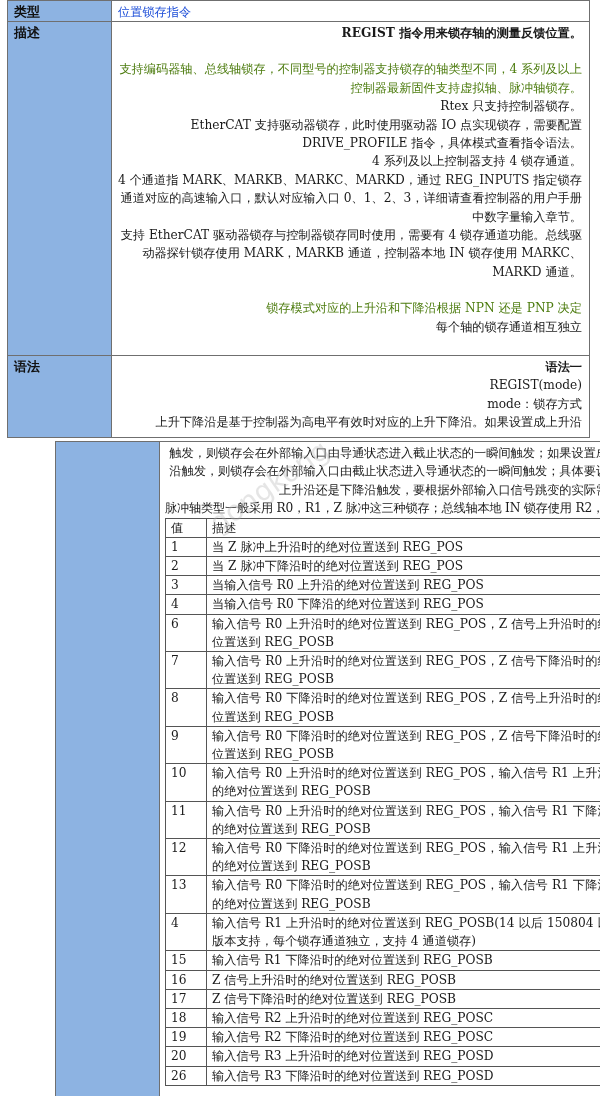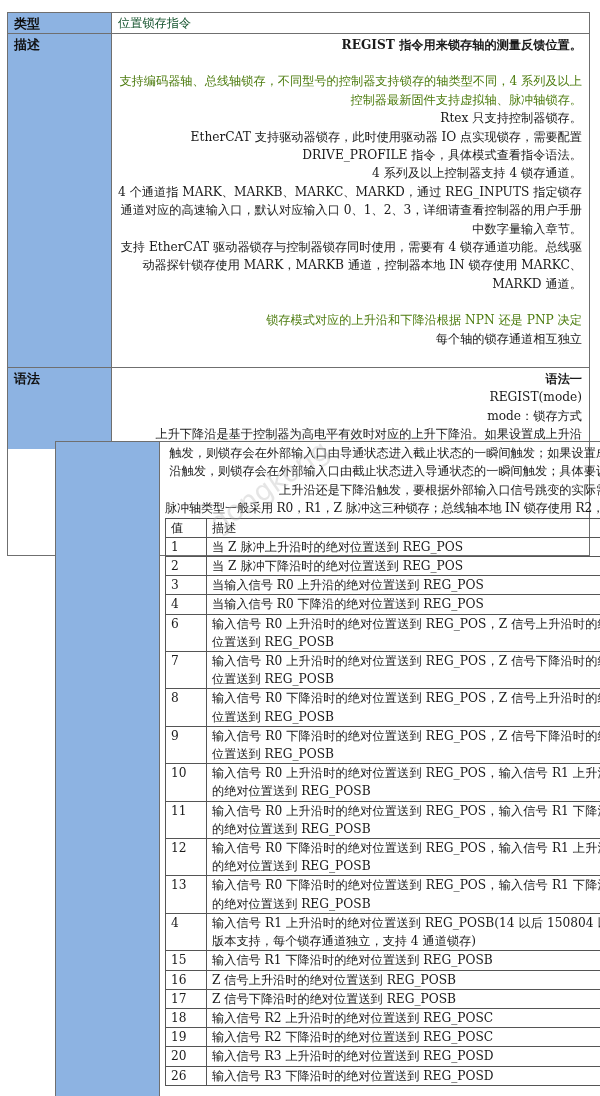--- a/index.html
+++ b/index.html
@@ -1,27 +1,27 @@
 <!DOCTYPE html>
 <html><head>
 <meta charset="utf-8">
 <style>
   html, body { margin:0; padding:0; background:#ffffff; }
   body { width:600px; height:1096px; overflow:hidden; position:relative;
          font-family:"DejaVu Serif","Liberation Serif",serif; color:#1a1a1a; }
   .block { position:absolute; left:7px; width:583px; border:1px solid #6f6f6f; box-sizing:border-box; }
-  .block1 { top:12px; height:544px; }
+  .block1 { top:0; height:438px; }
   .block2 { top:441px; height:655px; border-bottom:none;margin-left:48px; }
   .row { display:flex; border-bottom:1px solid #6f6f6f; box-sizing:border-box; }
   .row:last-child { border-bottom:none; }
   .lab { width:104px; flex:0 0 104px; background:#8db3e2; border-right:1px solid #6f6f6f;
          font-size:13px; font-weight:bold; padding:2px 6px; box-sizing:border-box; color:#111; }
   .cnt { flex:1; padding:2px 7px 2px 6px; font-size:12.2px; line-height:18.4px; box-sizing:border-box; }
   .r-type { height:21px; }
-  .r-type .cnt { color:#14532d;font-family:Liberation Mono, monospace; }
+  .r-type .cnt { color:#1d4ed8; }
   .r-desc { height:334px; }
   .r-syn { height:81px; }
   .b2row { height:100%; }
   p { margin:0;text-align:right; }
   .bold { font-weight:bold; }
   .red { color:#4d7c0f; }
   .gap { height:18px; }
   .justify { text-align:justify; }
   .indent1 { padding-left:24px; }
   .indent2 { padding-left:24px; }

